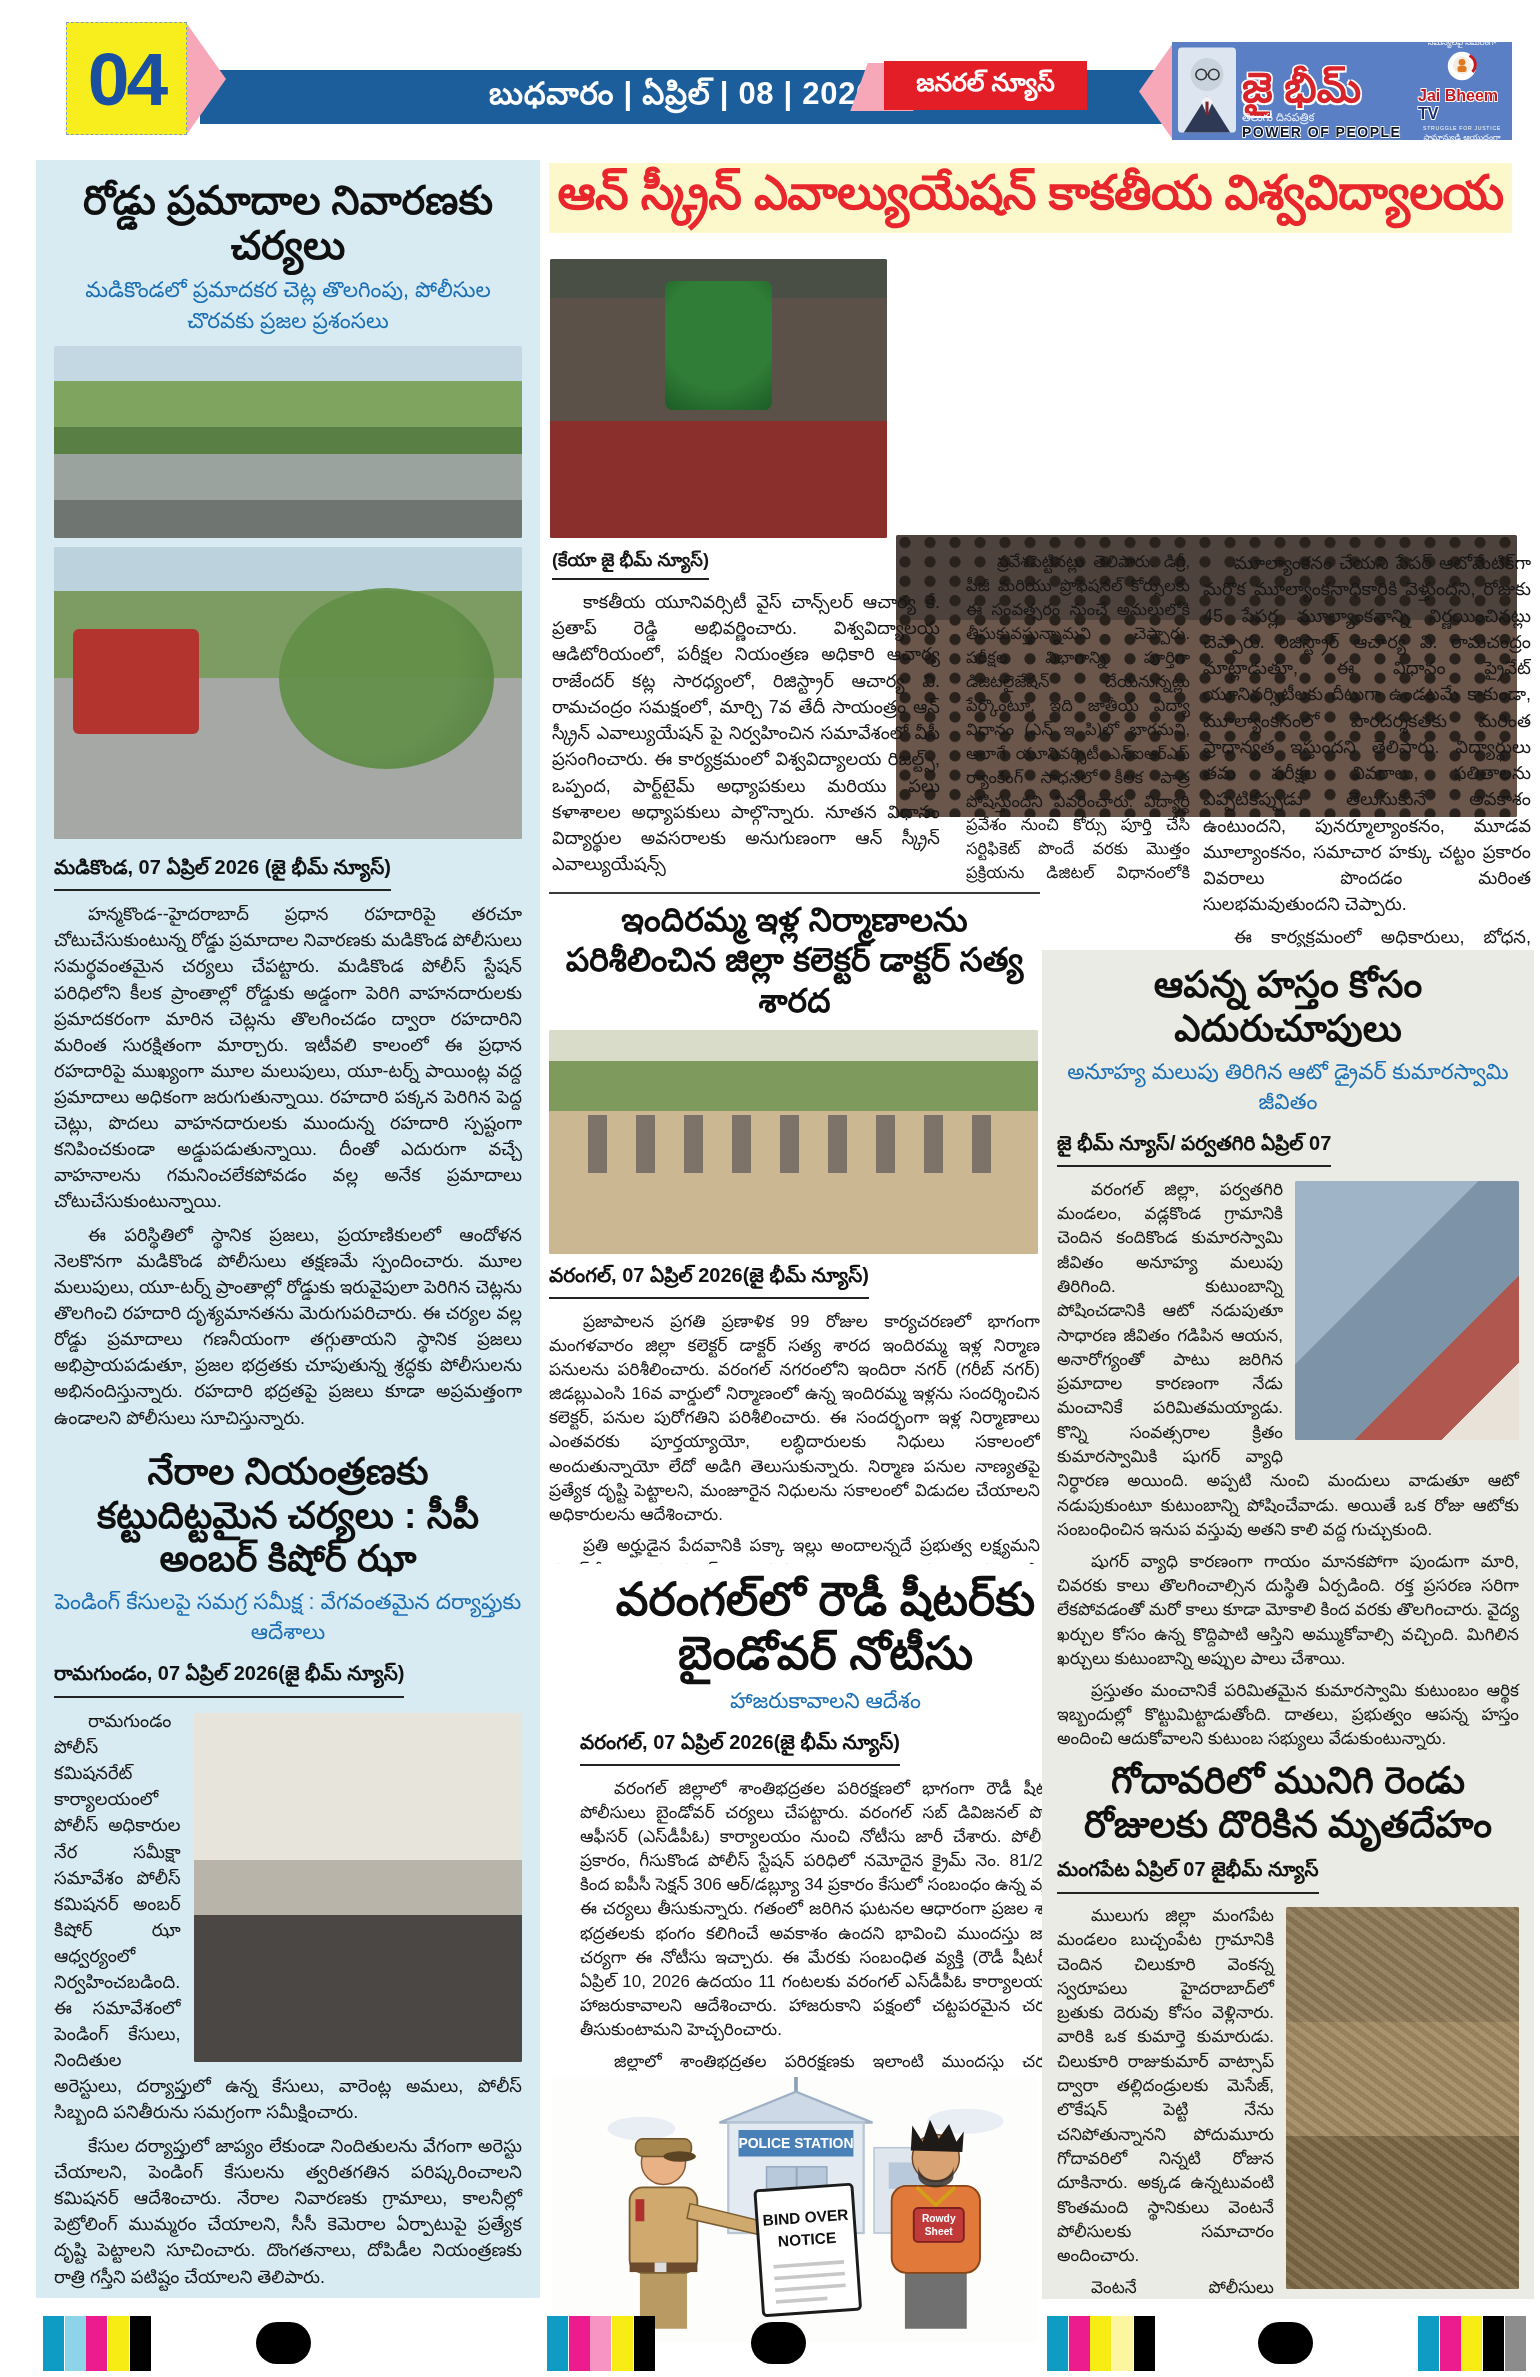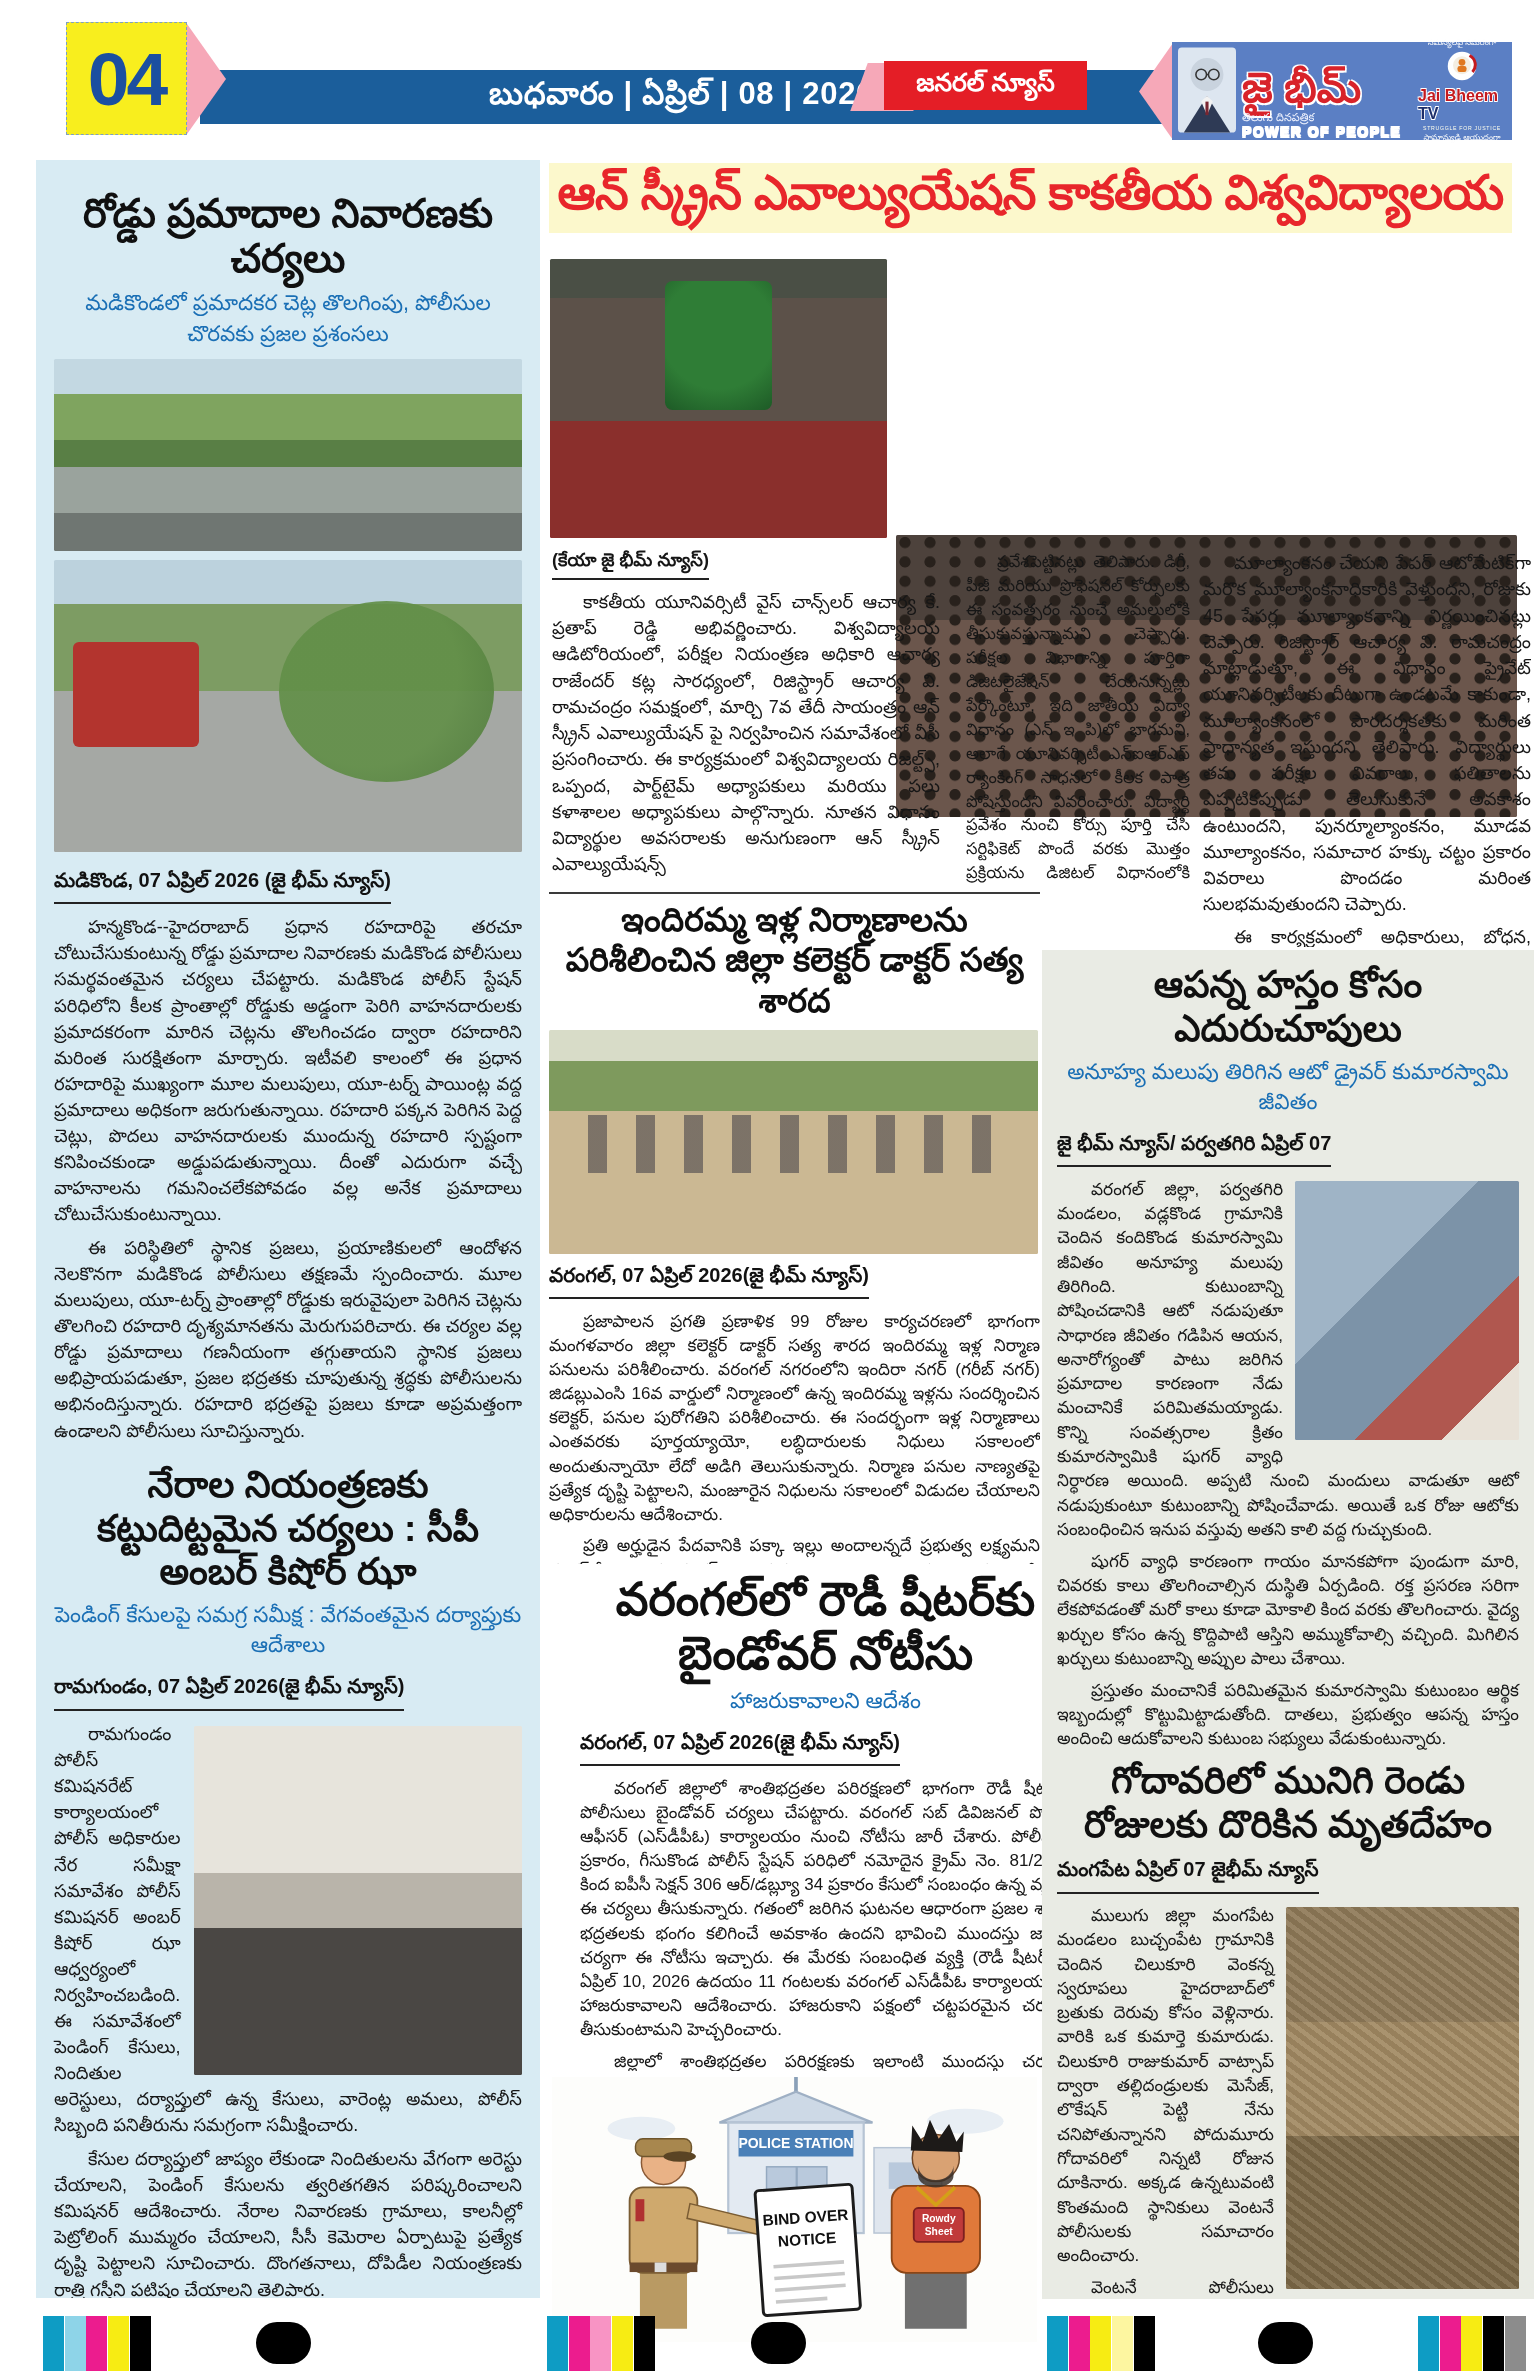--- a/index.html
+++ b/index.html
@@ -25,37 +25,37 @@
     display:flex; align-items:center; justify-content:center; z-index:3;}
   .section-badge span{ color:#fff; font-size:25px; font-weight:700;}
   .masthead-chev{ left:1139px; top:43px; width:34px; height:97px; background:#f6a8b8;
     clip-path:polygon(100% 0,0 50%,100% 100%); z-index:2;}
   .masthead{ left:1172px; top:42px; width:340px; height:98px; background:#5b7fc4;
     display:flex; align-items:center; gap:6px; padding:4.5px 6px; z-index:3;}
   .mh-center{ flex:1; display:flex; flex-direction:column; align-items:flex-start; line-height:1;margin-top:24px;}
   .mh-title{ font-size:42px; font-weight:800; color:#d8232a;
     text-shadow:-1.5px -1.5px 0 #fff,1.5px -1.5px 0 #fff,-1.5px 1.5px 0 #fff,1.5px 1.5px 0 #fff; }
   .mh-sub{ font-size:11.2px; color:#f2f5ff; margin-top:3px;}
-  .mh-tagline{ font-size:14px; font-weight:800; color:#ffffff; letter-spacing:1.5px; margin-top:2.2px;
+  .mh-tagline{ font-size:14px; font-weight:800; color:#0f172a; letter-spacing:1.5px; margin-top:2.2px;
     text-shadow:-0.7px -0.7px 0 #fff,0.7px -0.7px 0 #fff,-0.7px 0.7px 0 #fff,0.7px 0.7px 0 #fff;}
   .mh-right{ width:88px; display:flex; flex-direction:column; align-items:center; gap:2.2px;}
   .mh-small{ font-size:8.2px; color:#fdfdfd; text-align:center;}
   .mh-logoname{ font-size:16px; font-weight:800; color:#c41a1f;
     text-shadow:-0.7px -0.7px 0 #fff,0.7px -0.7px 0 #fff,-0.7px 0.7px 0 #fff,0.7px 0.7px 0 #fff;}
   .mh-logoname b{ color:#1d2f6b;}
   .mh-tiny{ font-size:5.2px; color:#ffe; letter-spacing:0.7px;}
 
   
   .lead-banner{ left:549px; top:163px; width:963px; height:70px; background:#fcf8cc;
     display:flex; align-items:center; justify-content:center; overflow:hidden;}
   .lead-banner h1{ font-size:48px; font-weight:800; color:#e8262b; white-space:nowrap; letter-spacing:-0.7px;}
 
   
   .left-panel{ left:36px; top:160px; width:504px; height:2138px; background:#d8ebf3;
-    padding:21px 18px; overflow:hidden;}
+    padding:8px 18px; overflow:hidden;}
   .head-xl{ font-size:40px; font-weight:800; color:#101010; text-align:center; line-height:1.12; margin:10.4px 0 7.5px;}
   .head-lg{ font-size:37px; font-weight:800; color:#101010; text-align:center; line-height:1.18; margin:19.4px 0 6px;}
   .sub-blue{ font-size:21.6px; font-weight:400; color:#1a6fb5; text-align:center; line-height:1.4; margin-bottom:9px;}
   .dateline{ display:inline-block; font-size:20px; font-weight:700; color:#111;
     border-bottom:2.2px solid #222; padding-bottom:5.2px; margin:6px 0 10.4px;}
   .body-txt p{ font-size:18px; line-height:1.45; text-align:justify; text-indent:34px; color:#161616; margin-bottom:7.5px;}
   .photo{ position:relative; overflow:hidden; border-radius:1.5px;}
   .photo-tree-removal{ width:468px; height:192px; margin:10.4px 0 9px;
     background:linear-gradient(180deg,#c3d8e2 0 18%,#7fa45f 18% 42%,#597f45 42% 56%,#9aa39d 56% 80%,#6f7672 80% 100%);}
   .photo-road-clearing{ width:468px; height:292px; margin:0 0 10.4px;

